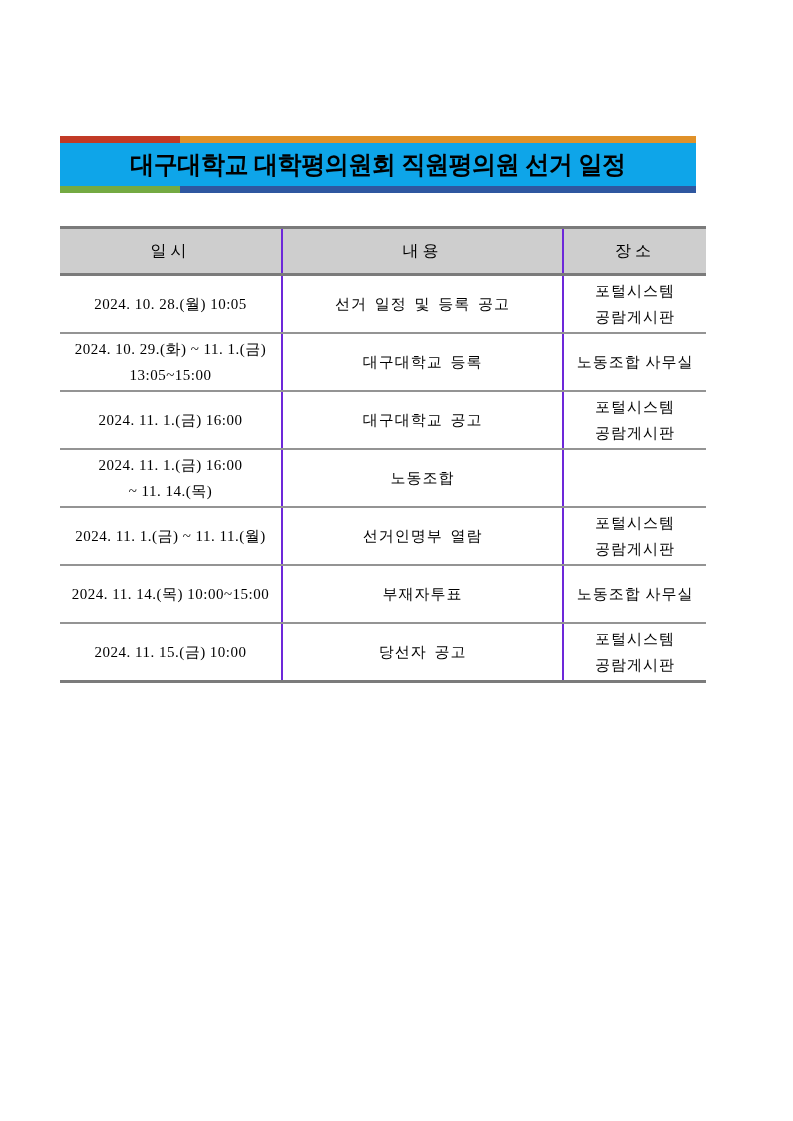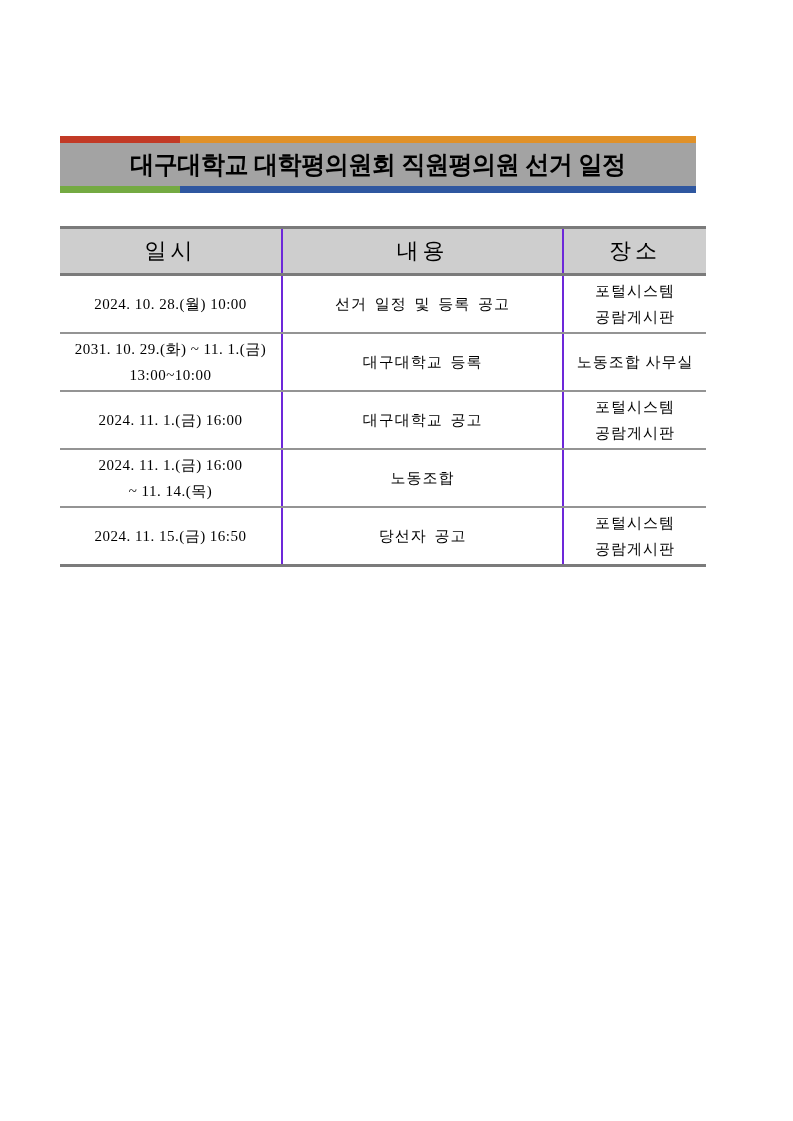--- a/index.html
+++ b/index.html
@@ -30,21 +30,21 @@
     width: 100%;
   }
   .banner .bar .seg-a { width: 120px; height: 100%; }
   .banner .bar .seg-b { flex: 1; height: 100%; }
   .bar-top .seg-a { background: #c23a26; }
   .bar-top .seg-b { background: #e09129; }
   .bar-bottom .seg-a { background: #74aa42; }
   .bar-bottom .seg-b { background: #2f57a0; }
   .banner .band {
     height: 43px;
-    background: #a3a3a3;
+    background: #0ea5e9;
     display: flex;
     align-items: center;
     justify-content: center;
   }
   .banner .band .title-text {
     font-family: "Liberation Sans", "DejaVu Sans", sans-serif;
     font-weight: 800;
     font-size: 25px;
     letter-spacing: -0.5px;
     color: #000000;
@@ -67,21 +67,21 @@
   table.schedule col.c-date { width: 222px; }
   table.schedule col.c-content { width: 281px; }
   table.schedule col.c-place { width: 143px; }
 
   table.schedule th {
     height: 44px;
     background: #cecece;
     border-top: 3px solid #7b7b7b;
     border-bottom: 3px solid #7b7b7b;
     font-weight: normal;
-    font-size: 22px;
+    font-size: 16px;
     letter-spacing: 4px;
     text-align: center;
     vertical-align: middle;
     padding: 0;
   }
   table.schedule th + th,
   table.schedule td + td {
     border-left: 2px solid #6d28d9;
   }
   table.schedule td {
@@ -132,34 +132,34 @@
       <thead>
         <tr>
           <th>일시</th>
           <th>내용</th>
           <th>장소</th>
         </tr>
       </thead>
       <tbody>
         <tr>
           <td class="cell-date">
-            <div class="cell-line">2024. 10. 28.(월) 10:00</div>
+            <div class="cell-line">2024. 10. 28.(월) 10:05</div>
           </td>
           <td class="cell-content">
             <div class="cell-line">선거 일정 및 등록 공고</div>
           </td>
           <td class="cell-place">
             <div class="cell-line">포털시스템</div>
             <div class="cell-line">공람게시판</div>
           </td>
         </tr>
         <tr>
           <td class="cell-date">
-            <div class="cell-line">2031. 10. 29.(화) ~ 11. 1.(금)</div>
-            <div class="cell-line">13:00~10:00</div>
+            <div class="cell-line">2024. 10. 29.(화) ~ 11. 1.(금)</div>
+            <div class="cell-line">13:05~15:00</div>
           </td>
           <td class="cell-content">
             <div class="cell-line">대구대학교 등록</div>
           </td>
           <td class="cell-place">
             <div class="cell-line">노동조합 사무실</div>
           </td>
         </tr>
         <tr>
           <td class="cell-date">
@@ -178,21 +178,44 @@
             <div class="cell-line">2024. 11. 1.(금) 16:00</div>
             <div class="cell-line">~ 11. 14.(목)</div>
           </td>
           <td class="cell-content">
             <div class="cell-line">노동조합</div>
           </td>
           <td class="cell-place"></td>
         </tr>
         <tr>
           <td class="cell-date">
-            <div class="cell-line">2024. 11. 15.(금) 16:50</div>
+            <div class="cell-line">2024. 11. 1.(금) ~ 11. 11.(월)</div>
+          </td>
+          <td class="cell-content">
+            <div class="cell-line">선거인명부 열람</div>
+          </td>
+          <td class="cell-place">
+            <div class="cell-line">포털시스템</div>
+            <div class="cell-line">공람게시판</div>
+          </td>
+        </tr>
+        <tr>
+          <td class="cell-date">
+            <div class="cell-line">2024. 11. 14.(목) 10:00~15:00</div>
+          </td>
+          <td class="cell-content">
+            <div class="cell-line">부재자투표</div>
+          </td>
+          <td class="cell-place">
+            <div class="cell-line">노동조합 사무실</div>
+          </td>
+        </tr>
+        <tr>
+          <td class="cell-date">
+            <div class="cell-line">2024. 11. 15.(금) 10:00</div>
           </td>
           <td class="cell-content">
             <div class="cell-line">당선자 공고</div>
           </td>
           <td class="cell-place">
             <div class="cell-line">포털시스템</div>
             <div class="cell-line">공람게시판</div>
           </td>
         </tr>
       </tbody>

